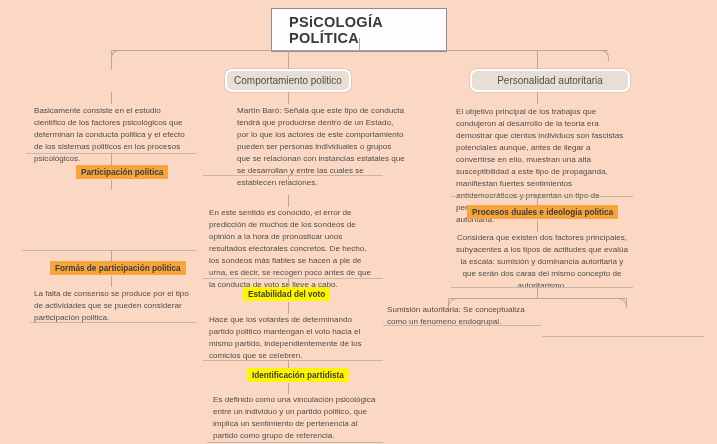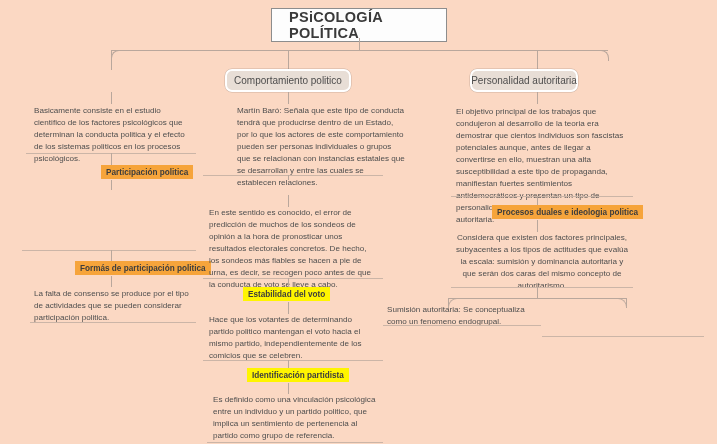--- a/index.html
+++ b/index.html
@@ -19,21 +19,21 @@
   .hrule{position:absolute;height:1px;background:#cbb5a7;}
 
   
   .elbow{position:absolute;border:1px solid #b9a79c;border-bottom:none;}
   .elbow-l{border-right:none;border-top-left-radius:8px;}
   .elbow-r{border-left:none;border-top-right-radius:8px;}
 
   
   .title-box{
     position:absolute;
-    left:271px;top:8px;width:176px;height:34px;
+    left:271px;top:8px;width:176px;height:44px;
     background:#fdfdfd;
     border:1px solid #8d8d8d;
     display:flex;align-items:center;justify-content:center;
     box-sizing:border-box;
     padding-left:17px;
   }
   .title-box span{
     font-size:14.5px;font-weight:bold;letter-spacing:.3px;color:#3a3a3a;
   }
 
@@ -63,21 +63,21 @@
   .chip{
     position:absolute;
     font-size:8.2px;
     font-weight:bold;
     line-height:11px;
     padding:1.5px 5px;
     white-space:nowrap;
     color:#3d3d3d;
     box-sizing:border-box;
   }
-  .chip-orange{background:#f6a43b;margin-left:25px;}
+  .chip-orange{background:#f6a43b;}
   .chip-yellow{background:#fff500;}
 
   
   .bracket{position:absolute;border:1px solid #b9a79c;border-bottom:none;}
   .bracket-l{border-right:none;border-top-left-radius:9px;}
   .bracket-r{border-left:none;border-top-right-radius:9px;}
 </style>
 </head>
 <body>
 
@@ -137,21 +137,21 @@
   <div class="para" style="left:209px;top:314px;width:168px;">Hace que los votantes de determinando partido politico mantengan el voto hacia el mismo partido, independientemente de los comicios que se celebren.</div>
   <div class="hrule" style="left:203px;top:360px;width:180px;"></div>
   <div class="vline" style="left:288px;top:360px;height:8px;"></div>
 
   <div class="chip chip-yellow" style="left:247px;top:368px;">Identificación partidista</div>
   <div class="vline" style="left:288px;top:383px;height:11px;"></div>
 
   <div class="para" style="left:213px;top:394px;width:165px;">Es definido como una vinculación psicológica entre un individuo y un partido politico, que implica un sentimiento de pertenencia al partido como grupo de referencia.</div>
   <div class="hrule" style="left:207px;top:442px;width:176px;"></div>
 
-  <div class="pill" style="left:470px;top:69px;width:108px;">
+  <div class="pill" style="left:470px;top:69px;width:160px;">
     <span>Personalidad autoritaria</span>
   </div>
   <div class="vline" style="left:537px;top:92px;height:12px;"></div>
 
   <div class="para" style="left:456px;top:106px;width:172px;">El objetivo principal de los trabajos que condujeron al desarrollo de la teoria era demostrar que cientos individuos son fascistas potenciales aunque, antes de llegar a convertirse en ello, muestran una alta susceptibilidad a este tipo de propaganda, manifiestan fuertes sentimientos antidemocráticos y presentan un tipo de personalidad especifica o personalidad autoritaria.</div>
   <div class="hrule" style="left:451px;top:196px;width:182px;"></div>
   <div class="vline" style="left:537px;top:196px;height:9px;"></div>
 
   <div class="chip chip-orange" style="left:467px;top:205px;">Procesos duales e ideologia politica</div>
   <div class="vline" style="left:537px;top:220px;height:12px;"></div>

